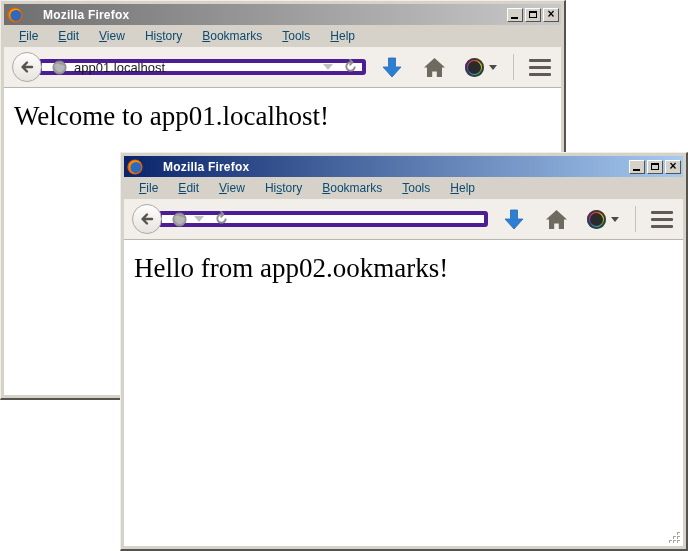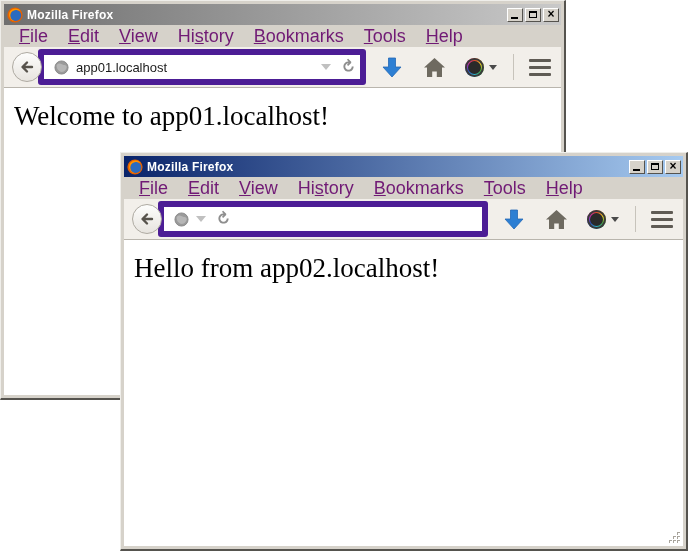--- a/index.html
+++ b/index.html
@@ -15,21 +15,21 @@
     border-left:1px solid #efeeea;
     border-right:2px solid #55534e;
     border-bottom:2px solid #55534e;
     padding:3px;
     display:flex; flex-direction:column;
   }
   .titlebar {
     height:21px; flex:0 0 21px;
     display:flex; align-items:center;
     padding:0 2px 0 3px;
-    column-gap:4px;
+    column-gap:20px;
   }
   .win-active   .titlebar { background:linear-gradient(to right,#0a246a,#a6caf0); }
   .win-inactive .titlebar { background:linear-gradient(to right,#6f6f6f,#c9c9c9); }
   .title-text { color:#ffffff; font-weight:bold; font-size:12px; flex:1;
                 white-space:nowrap; overflow:hidden; letter-spacing:.2px; }
   .fx-icon { width:16px; height:16px; flex:0 0 16px; }
 
   .win-controls { display:flex; column-gap:2px; }
   .ctl-btn {
     width:16px; height:14px; background:#d6d2ca;
@@ -43,44 +43,44 @@
   .glyph-close { font-size:12px; font-weight:bold; color:#000; margin-top:-2px; }
 
   
   .menubar {
     height:22px; flex:0 0 22px;
     display:flex; align-items:center;
     padding-left:6px; column-gap:2px;
     background:#d6d2ca;
   }
   .menu-item {
-    font-size:18px; color:#701a75; padding:2px 9px; white-space:nowrap;
+    font-size:12px; color:#0c4a6e; padding:2px 9px; white-space:nowrap;
   }
   .menu-item u { text-decoration:underline; }
 
   
   .toolbar {
     height:41px; flex:0 0 41px;
     background:#f2efea;
     border-bottom:1px solid #b9b5ad;
     display:flex; align-items:center;
     padding:0 10px 0 8px;
   }
   .urlbar-group { display:flex; align-items:center; flex:1; min-width:0; }
   .back-btn {
     width:30px; height:30px; border-radius:50%;
     background:linear-gradient(#fdfdfc,#e7e4df);
     border:1px solid #aeaaa2;
     display:flex; align-items:center; justify-content:center;
     z-index:2; flex:0 0 30px;
   }
   .urlbar {
-    flex:1; height:36px; margin-left:-4px;
+    flex:1; height:16px; margin-left:-4px;
     background:#ffffff;
-    border:6px solid #4c1d95; border-radius:3px;
+    border:4px solid #4c1d95; border-radius:3px;
     display:flex; align-items:center;
     padding:0 6px 0 10px; min-width:0;
   }
   .site-globe { width:15px; height:15px; flex:0 0 15px; margin-right:7px; }
   .url-text { font-size:13px; color:#1a1a1a; flex:1; white-space:nowrap; overflow:hidden; }
   .url-dropdown {
     width:0; height:0; border-left:5px solid transparent; border-right:5px solid transparent;
     border-top:6px solid #c0c0c0; margin-right:10px; flex:0 0 auto;
   }
   .reload-glyph { font-family:"DejaVu Sans", sans-serif; font-size:16px; font-weight:bold;
@@ -275,21 +275,21 @@
       </span>
       <span class="tb-separator"></span>
       <span class="hamburger">
         <span></span>
           <span></span>
           <span></span>
       </span>
     </div>
 
     <div class="content">
-      <h1 class="page-heading">Hello from app02.localhost!</h1>
+      <h1 class="page-heading">Hello from app02.ookmarks!</h1>
       <svg class="resize-grip" width="13" height="13" viewBox="0 0 13 13">
         <g fill="#a8a49c">
           <rect x="9" y="1" width="3" height="3"></rect>
           <rect x="5" y="5" width="3" height="3"></rect>
             <rect x="9" y="5" width="3" height="3"></rect>
           <rect x="1" y="9" width="3" height="3"></rect>
             <rect x="5" y="9" width="3" height="3"></rect>
             <rect x="9" y="9" width="3" height="3"></rect>
         </g>
         <g fill="#ffffff">

